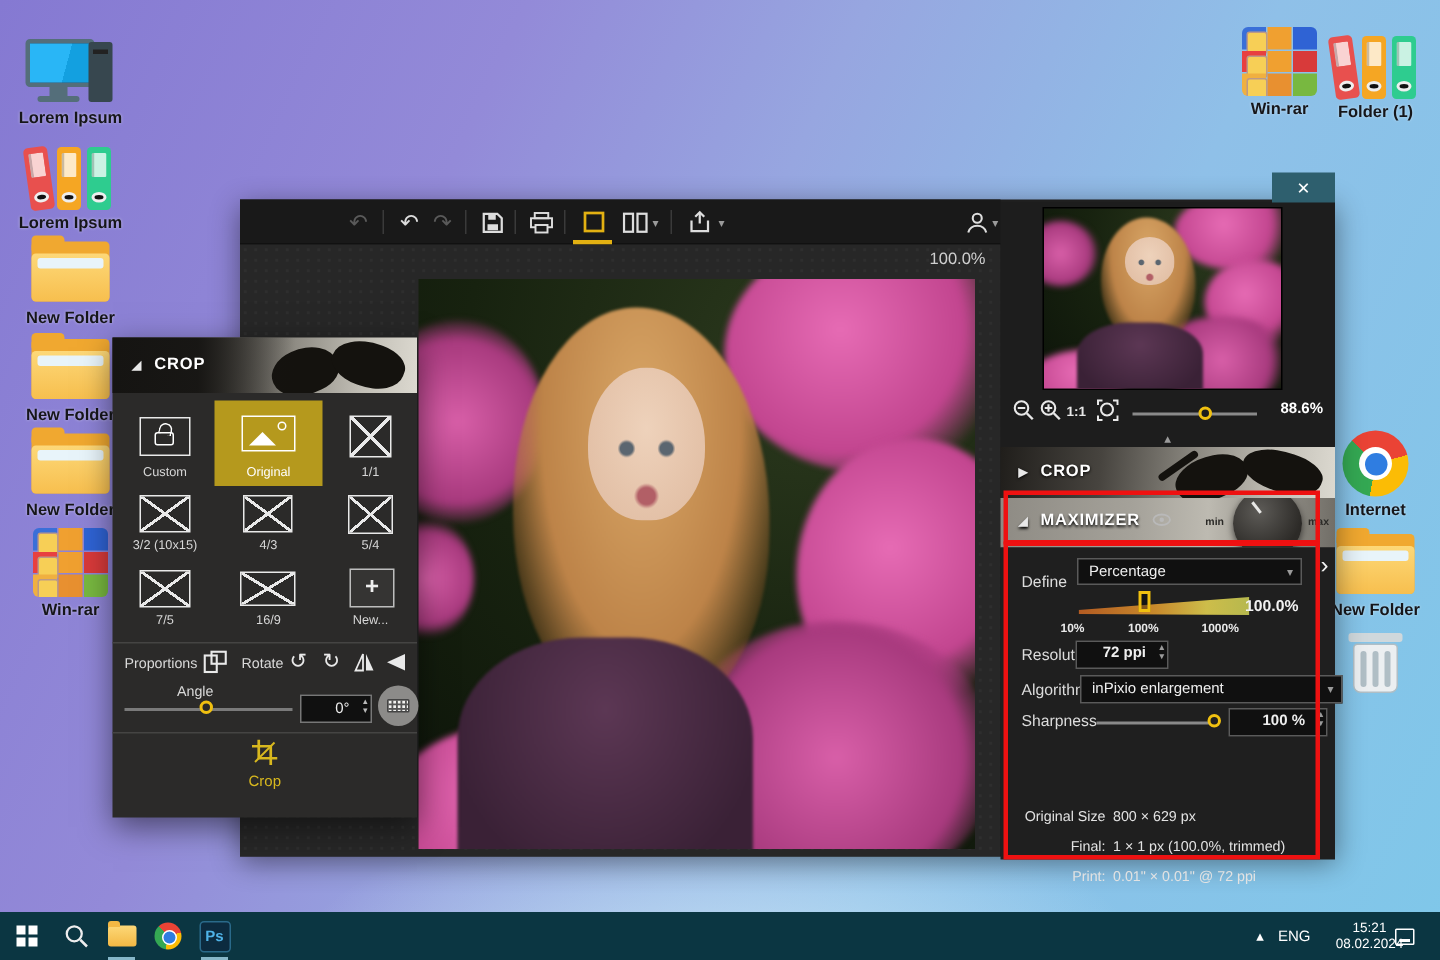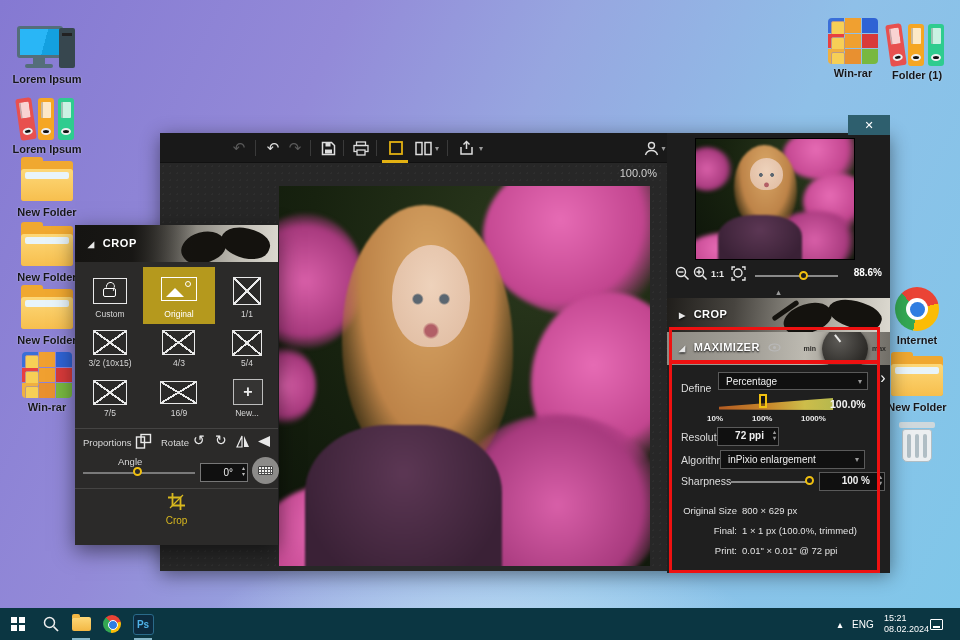--- a/index.html
+++ b/index.html
@@ -115,21 +115,21 @@
   .flabel { position:absolute; color:#dcdcdc; font-size:10.5px; }
   .wedge { position:absolute; left:52px; top:33px; width:114px; height:12px;
     background:linear-gradient(90deg,#b35b22,#c88a2c 45%,#cdbd4a 75%,#b6b84e); clip-path:polygon(0 72%, 100% 0, 100% 100%, 0 95%); }
   .whandle { position:absolute; width:8px; height:14px; border:2px solid #f0c010; background:rgba(0,0,0,.35); }
   .tick { position:absolute; color:#e8e8e8; font-size:8px; font-weight:bold; }
   .spinbox { position:absolute; background:#101010; border:1px solid #5a5a5a; color:#efefef; font-size:10px; font-weight:bold; text-align:right; padding:2px 14px 0 4px; }
   .spin { position:absolute; right:2px; top:1px; color:#9a9a9a; font-size:6px; line-height:6px; text-align:center; }
   .strack { position:absolute; height:2px; background:#8a8a8a; }
   fieldset.size { position:absolute; left:9px; top:125px; width:190px; height:76px; border:1px solid #8f8f8f; border-radius:4px; color:#ddd; }
   fieldset.size legend { font-size:9px; margin-left:6px; padding:0 4px; color:#e8e8e8; }
-  .srow { position:absolute; font-size:9.5px; color:#e2e2e2; white-space:nowrap; }
+  .srow { position:absolute; font-size:9.5px; color:#e2e2e2; white-space:nowrap;margin-top:34px; }
   .srow .sl { display:inline-block; width:58px; text-align:right; margin-right:5px; }
   #edgechev { left:876px; top:368px; width:14px; height:22px; color:#f4f4f4; font-size:16px; z-index:7; text-align:center; line-height:20px; }
   
   #croppanel { left:75px; top:225px; width:203px; height:320px; background:#2b2a29; z-index:20; box-shadow:0 6px 20px rgba(0,0,0,.5); }
   #crophdr { left:0; top:0; width:203px; height:37px; }
   #crophdr::after { content:""; position:absolute; inset:0; background:linear-gradient(90deg, rgba(20,19,17,.92) 28%, rgba(20,19,17,0) 60%); }
   #crophdr .cap { position:absolute; left:13px; top:12px; color:#fff; font-size:11px; font-weight:bold; letter-spacing:.6px; z-index:2; }
   .tilebox { position:absolute; border:1.5px solid #e9e9e9; background:
       linear-gradient(to top right, transparent calc(50% - 1px), #e9e9e9 calc(50% - 1px), #e9e9e9 calc(50% + 1px), transparent calc(50% + 1px)),
       linear-gradient(to bottom right, transparent calc(50% - 1px), #e9e9e9 calc(50% - 1px), #e9e9e9 calc(50% + 1px), transparent calc(50% + 1px)); }
@@ -158,21 +158,21 @@
   .winlogo { width:14px; height:14px; display:grid; grid-template-columns:1fr 1fr; grid-template-rows:1fr 1fr; gap:1.5px; }
   .winlogo i { background:#fff; }
   .underline { position:absolute; bottom:0; left:6px; width:18px; height:2.5px; background:#86b7c9; }
   .minifolder { position:relative; width:19px; height:14px; background:linear-gradient(#fdd878,#f3b844); border-radius:2px; }
   .minifolder::before { content:""; position:absolute; left:0; top:-3px; width:8px; height:4px; background:#f3b844; border-radius:2px 2px 0 0; }
   .minichrome { width:18px; height:18px; border-radius:50%;
     background:conic-gradient(from -45deg, #ea4335 0 120deg, #fbbc05 120deg 235deg, #34a853 235deg 360deg); position:relative; }
   .minichrome::after { content:""; position:absolute; left:5px; top:5px; width:8px; height:8px; border-radius:50%; background:#2f7de1; border:1.5px solid #fff; }
   .ps { width:21px; height:21px; background:#0c2b3f; border:1px solid #2a6a8a; border-radius:3px; color:#4fb3e8; font-size:10px; font-weight:bold; display:flex; align-items:center; justify-content:center; }
   .tray { position:absolute; top:0; height:32px; color:#fff; display:flex; align-items:center; font-size:10px; }
-  .clock { text-align:left; font-size:9px; line-height:1.25; color:#fff; }
+  .clock { text-align:center; font-size:9px; line-height:1.25; color:#fff; }
   .trayico { width:13px; height:11px; border:1px solid #fff; border-radius:1px; position:relative; }
   .trayico::after { content:""; position:absolute; left:2px; bottom:1px; width:7px; height:1.5px; background:#fff; }
 </style>
 </head>
 <body>
 
 <div id="desktop">
 
   <div class="dicon" style="left:5px; top:26px;">
     <div class="icon-canvas pc">
@@ -449,21 +449,21 @@
         <div class="flabel" style="left:163px; top:33px; font-weight:bold; color:#f2f2f2;">100.0%</div>
         <div class="tick" style="left:40px; top:49px;">10%</div>
         <div class="tick" style="left:85px; top:49px;">100%</div>
         <div class="tick" style="left:134px; top:49px;">1000%</div>
         <div class="flabel" style="left:14px; top:66px;">Resolution</div>
         <div class="spinbox" style="left:50px; top:62px; width:62px; height:19px;">
           <span>72 ppi</span>
           <span class="spin">▴<br>▾</span>
         </div>
         <div class="flabel" style="left:14px; top:89px;">Algorithm</div>
-        <div class="sel" style="left:53px; top:85px; width:145px; height:19px;">
+        <div class="sel" style="left:53px; top:85px; width:175px; height:19px;">
           <span>inPixio enlargement</span>
           <span class="dd">▾</span>
         </div>
         <div class="flabel" style="left:14px; top:110px;">Sharpness</div>
         <div class="strack" style="left:64px; top:116px; width:80px;"></div>
         <div class="ring" style="left:138px; top:111px; background:#1f1f1f;"></div>
         <div class="spinbox" style="left:152px; top:107px; width:66px; height:19px;">
           <span>100 %</span>
           <span class="spin">▴<br>▾</span>
         </div>

